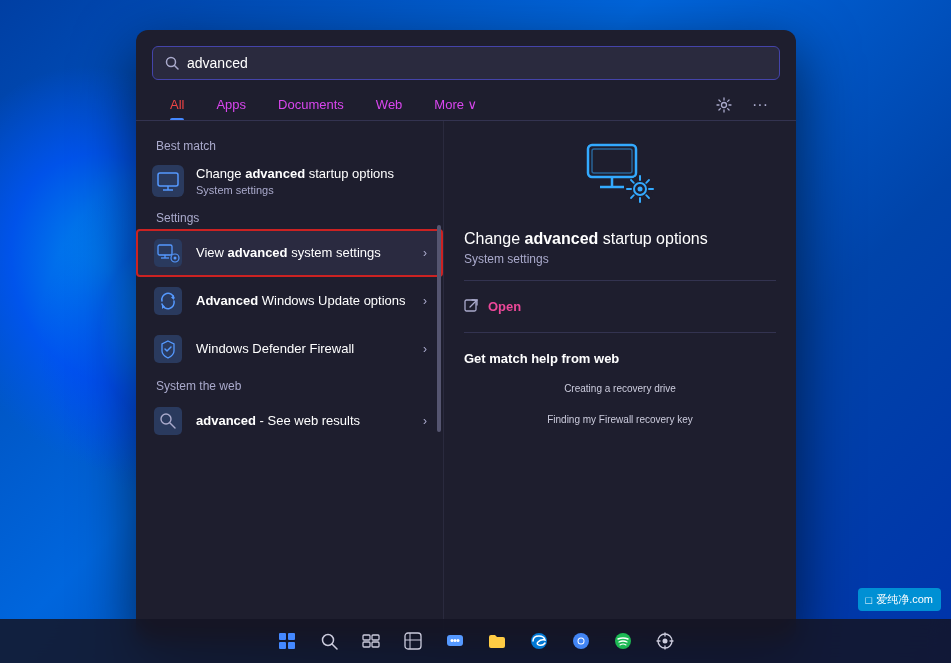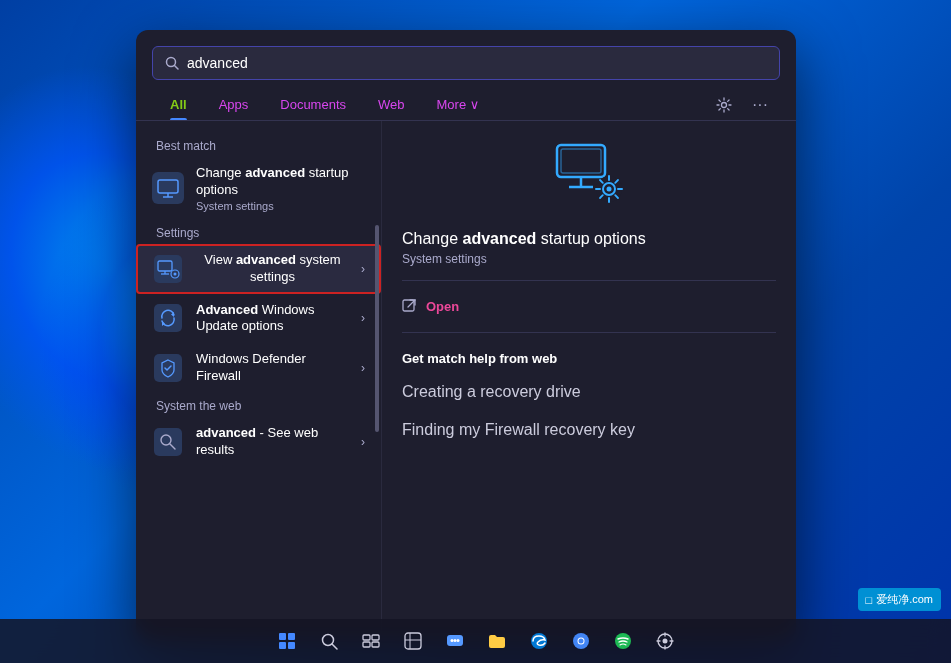--- a/index.html
+++ b/index.html
@@ -86,22 +86,21 @@
       margin-bottom: 0;
     }
     .tab {
       padding: 6px 14px 8px 14px;
       color: #d946ef;
       font-size: 13px;
       cursor: pointer;
       position: relative;
     }
     .tab.active {
-      color: #84cc16;
-      font-weight: bold;
+      color: #ef4444;
     }
     .tab.active::after {
       content: '';
       position: absolute;
       bottom: 0;
       left: 14px;
       right: 14px;
       height: 2px;
       background: #4488ff;
       border-radius: 2px 2px 0 0;
@@ -116,21 +115,21 @@
 
     
     .main-content {
       display: flex;
       flex: 1;
       overflow: hidden;
     }
 
     
     .left-panel {
-      width: 246px;
+      width: 308px;
       padding: 12px 0;
       overflow-y: auto;
       border-right: 1px solid #2a2a3e;
       position: relative;
     }
 
     .section-label {
       font-size: 12px;
       color: #aaaacc;
       padding: 6px 20px 4px 20px;
@@ -143,21 +142,20 @@
       padding: 8px 16px;
       gap: 12px;
       cursor: pointer;
       position: relative;
     }
     .result-item.selected {
       background: #2a2a40;
       outline: 2px solid #cc2222;
       outline-offset: -2px;
       border-radius: 4px;
-      text-align: center;
     }
 
     .result-icon {
       width: 32px;
       height: 32px;
       display: flex;
       align-items: center;
       justify-content: center;
       flex-shrink: 0;
     }
@@ -255,24 +253,25 @@
     }
 
     .help-section-title {
       font-size: 13px;
       color: #ffffff;
       font-weight: 600;
       margin-top: 4px;
     }
 
     .help-link {
-      font-size: 16px;
+      font-size: 10px;
       color: #ccccdd;
       cursor: pointer;
       padding: 3px 0;
+      text-align: center;
     }
 
     
     .taskbar {
       position: absolute;
       bottom: 0;
       left: 0;
       right: 0;
       height: 44px;
       background: rgba(20, 20, 35, 0.85);

